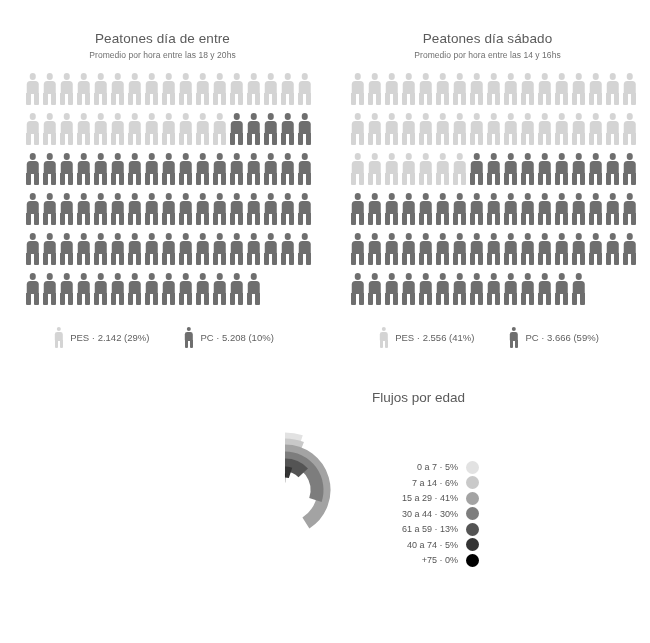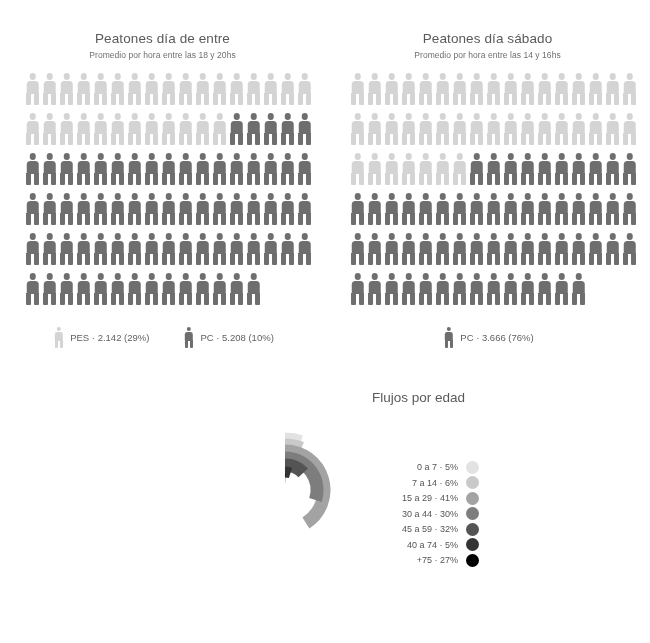--- a/index.html
+++ b/index.html
@@ -1366,27 +1366,36 @@
           <span class="ico" style="color: rgb(110, 110, 110);">
             <span class="head"></span>
             <span class="body"></span>
             <span class="legL"></span>
             <span class="legR"></span>
           </span>
         </div>
       </div>
     <div class="pleg">
       <div class="pleg-item">
+        <span class="ico" style="color:#d4d4d4">
+          <span class="head"></span>
+            <span class="body"></span>
+            <span class="legL"></span>
+            <span class="legR"></span>
+        </span>
+        <span class="pleg-label">PES · 2.556 (41%)</span>
+      </div>
+      <div class="pleg-item">
         <span class="ico" style="color:#6e6e6e">
           <span class="head"></span>
             <span class="body"></span>
             <span class="legL"></span>
             <span class="legR"></span>
         </span>
-        <span class="pleg-label">PC · 3.666 (76%)</span>
+        <span class="pleg-label">PC · 3.666 (59%)</span>
       </div>
     </div>
   </div>
 
 </div>
 
 <div class="bottom">
   <div class="radial-title">Flujos por edad</div>
   <div class="radial-wrap" id="radial">
       <svg width="220" height="220" viewBox="0 0 220 220">
@@ -1410,25 +1419,25 @@
       </div>
       <div class="age-row">
         <span class="age-label">15 a 29 · 41%</span>
         <span class="age-dot" style="background: rgb(163, 163, 163);"></span>
       </div>
       <div class="age-row">
         <span class="age-label">30 a 44 · 30%</span>
         <span class="age-dot" style="background: rgb(125, 125, 125);"></span>
       </div>
       <div class="age-row">
-        <span class="age-label">45 a 59 · 32%</span>
+        <span class="age-label">61 a 59 · 13%</span>
         <span class="age-dot" style="background: rgb(84, 84, 84);"></span>
       </div>
       <div class="age-row">
         <span class="age-label">40 a 74 · 5%</span>
         <span class="age-dot" style="background: rgb(52, 52, 52);"></span>
       </div>
       <div class="age-row">
-        <span class="age-label">+75 · 27%</span>
+        <span class="age-label">+75 · 0%</span>
         <span class="age-dot" style="background: rgb(0, 0, 0);"></span>
       </div>
     </div>
 </div>
 
 </body></html>

